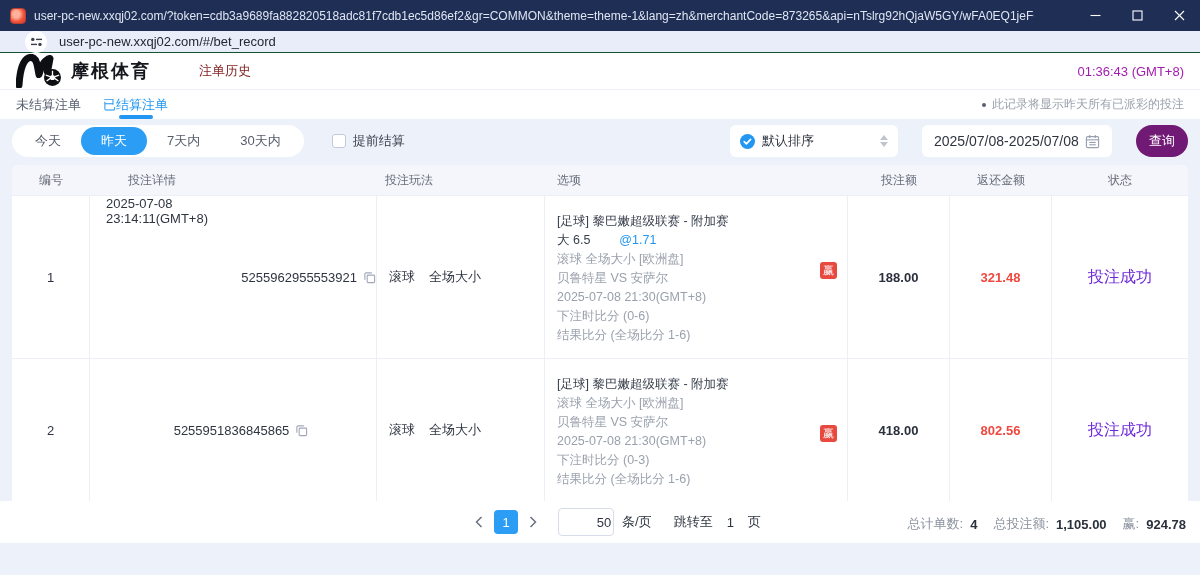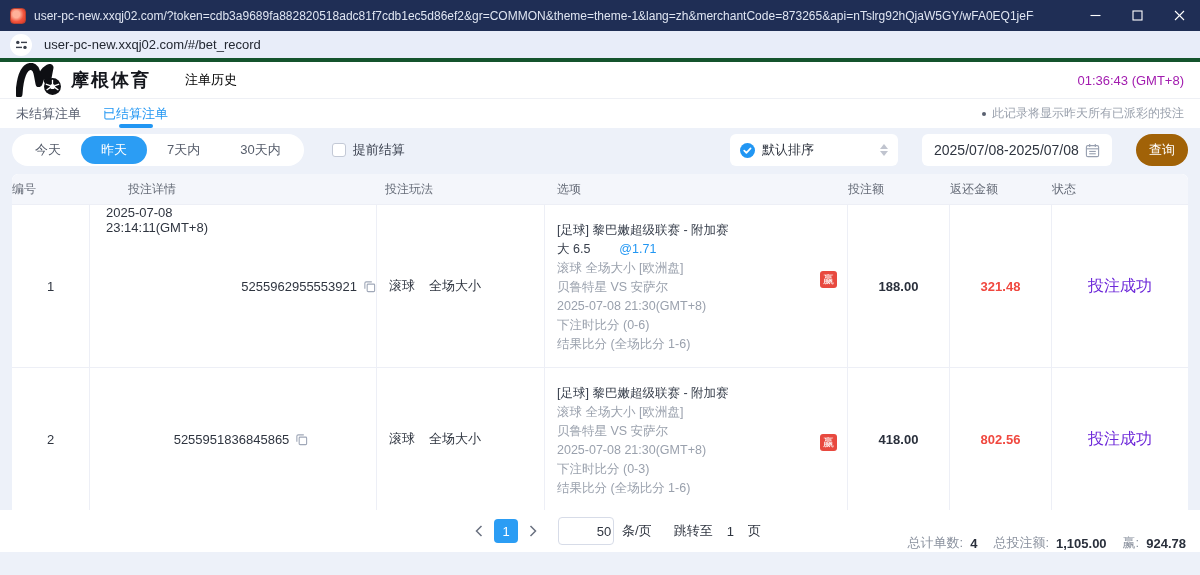--- a/index.html
+++ b/index.html
@@ -8,29 +8,29 @@
 
   
   .titlebar { height:31px; background:#1f2e55; display:flex; align-items:center; padding-left:10px; }
   .favicon { width:16px; height:16px; border-radius:4px; flex:0 0 auto;
              background:radial-gradient(circle at 38% 38%, #ffb199 0 28%, #f2543d 60%, #d93425 100%);
              border:1px solid #b8412f; }
   .titlebar-text { margin-left:8px; font-size:12px; color:#dfe5f2; white-space:nowrap; overflow:hidden; width:1000px; }
   .win-controls { margin-left:auto; display:flex; }
   .win-btn { width:42px; height:31px; display:flex; align-items:center; justify-content:center; }
 
-  .addressbar { height:31px; background:#e8edf9; border-bottom:4px solid #14532d; display:flex; align-items:center; padding-left:10px; }
+  .addressbar { height:22px; background:#e8edf9; border-bottom:1px solid #14532d; display:flex; align-items:center; padding-left:25px; }
   .site-chip { width:22px; height:22px; border-radius:50%; background:#fff; display:flex; align-items:center; justify-content:center; }
   .url-text { margin-left:12px; font-size:13px; color:#232832; }
 
   
   .app-header { height:36px; background:#fff; display:flex; align-items:center; padding:0 16px; }
   .logo { display:flex; align-items:center; margin-right:9px; }
   .brand { font-size:18px; font-weight:bold; color:#15171d; letter-spacing:2px; }
-  .page-title { margin-left:34px; font-size:13px; color:#000000; }
+  .page-title { margin-left:48px; font-size:13px; color:#7f1d1d; }
   .clock { margin-left:auto; font-size:13px; color:#a21caf; }
 
   .tabbar { height:30px; background:#fff; border-top:1px solid #eef0f5; display:flex; align-items:center; padding:0 16px; }
   .tab { font-size:13px; color:#596070; margin-right:22px; height:100%; display:flex; align-items:center; position:relative; cursor:pointer; }
   .tab.active { color:#2196f3; }
   .tab.active::after { content:""; position:absolute; left:50%; transform:translateX(-50%); bottom:0;
                        width:34px; height:4px; border-radius:2px; background:#2196f3; }
   .notice { margin-left:auto; display:flex; align-items:center; gap:6px; font-size:12px; color:#9aa1ad; }
   .notice-dot { width:4px; height:4px; border-radius:50%; background:#596070; }
 
@@ -43,27 +43,27 @@
   .checkbox { width:14px; height:14px; background:#fff; border:1px solid #c3c9d6; border-radius:3px; }
   .early-label { font-size:13px; color:#3c4250; }
   .right-cluster { margin-left:auto; display:flex; align-items:center; gap:24px; }
   .sort-select { width:168px; height:32px; background:#fff; border-radius:6px; display:flex; align-items:center;
                  padding:0 10px; gap:7px; font-size:13px; color:#2f3540; cursor:pointer; }
   .caret-stack { margin-left:auto; display:flex; flex-direction:column; gap:2px; align-items:center; }
   .caret-up { width:0; height:0; border-left:4px solid transparent; border-right:4px solid transparent; border-bottom:5px solid #c0c4cf; }
   .caret-down { width:0; height:0; border-left:4px solid transparent; border-right:4px solid transparent; border-top:5px solid #c0c4cf; }
   .date-input { width:190px; height:32px; background:#fff; border-radius:6px; display:flex; align-items:center;
                 justify-content:space-between; padding:0 12px; font-size:14px; color:#2f3540; cursor:pointer; }
-  .search-btn { width:52px; height:32px; border:none; border-radius:16px; background:#a16207; color:#fff; font-size:13px; cursor:pointer; }
+  .search-btn { width:52px; height:32px; border:none; border-radius:16px; background:#701a75; color:#fff; font-size:13px; cursor:pointer; }
 
   
   .table-card { margin:0 12px; background:#fff; border-radius:6px 6px 0 0; height:336px; overflow:hidden; }
   .thead, .trow { display:grid; grid-template-columns:78px 287px 168px 303px 102px 102px 136px; }
   .thead { height:30px; background:#f4f6fb; align-items:center; font-size:12px; color:#666c78; border-radius:6px 6px 0 0; }
-  .th-no, .th-stake, .th-payout, .th-status { }
+  .th-no, .th-stake, .th-payout, .th-status { text-align:center; }
   .th-detail { padding-left:38px; }
   .th-play { padding-left:8px; }
   .th-option { padding-left:12px; }
   .trow { border-top:1px solid #edeff6; }
   .trow-1 { height:163px; }
   .trow-2 { height:143px; overflow:hidden; }
   .td { border-right:1px solid #edeff6; }
   .td:last-child { border-right:none; }
   .td-no { display:flex; align-items:center; justify-content:center; font-size:13px; color:#2f3540; }
   .td-detail { display:flex; justify-content:center; padding-left:16px; font-size:13px; color:#2f3540; gap:7px; }
@@ -86,21 +86,21 @@
   .pager { position:absolute; left:468px; top:0; height:42px; display:flex; align-items:center; }
   .pg-arrow { width:22px; height:22px; display:flex; align-items:center; justify-content:center; cursor:pointer; }
   .pg-current { width:24px; height:24px; margin:0 4px; background:#2b9df4; color:#fff; border-radius:4px;
                 display:flex; align-items:center; justify-content:center; font-size:13px; cursor:pointer; }
   .pg-size { width:56px; height:28px; margin-left:14px; border:1px solid #d7dce8; border-radius:4px; text-align:center;
              font-size:13px; color:#2f3540; background:#fff; font-family:inherit;padding-left:36px; }
   .pg-label { font-size:13px; color:#2f3540; margin-left:8px; }
   .pg-jumplbl { margin-left:22px; }
   .pg-jumpval { font-size:13px; color:#2f3540; margin-left:14px; }
   .pg-pagelbl { margin-left:14px; }
-  .totals { position:absolute; right:14px; top:12px; height:42px; display:flex; align-items:center; font-size:13px; }
+  .totals { position:absolute; right:14px; top:2px; height:42px; display:flex; align-items:center; font-size:13px; }
   .t-label { color:#8a919e; margin-left:16px; }
   .t-label:first-child { margin-left:0; }
   .t-val { color:#2a303c; font-weight:bold; margin-left:7px; }
 </style>
 </head>
 <body>
 
 <div class="screen">
 
   <div class="titlebar">

